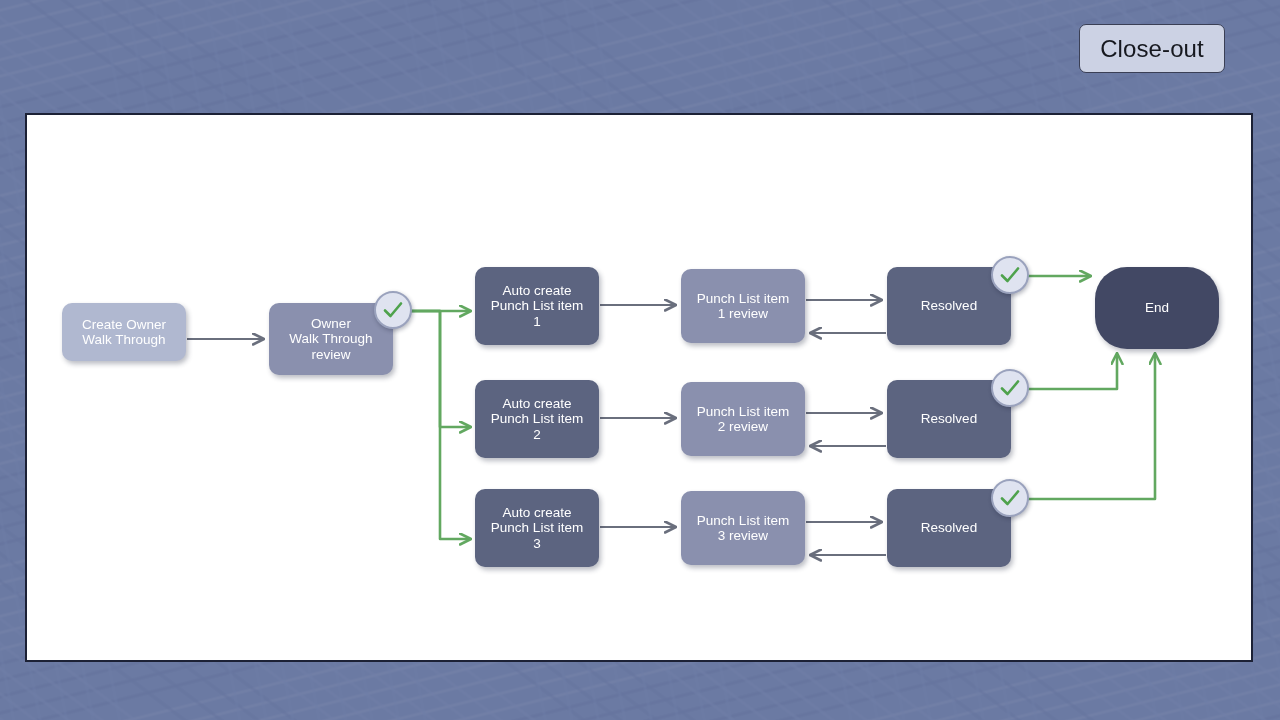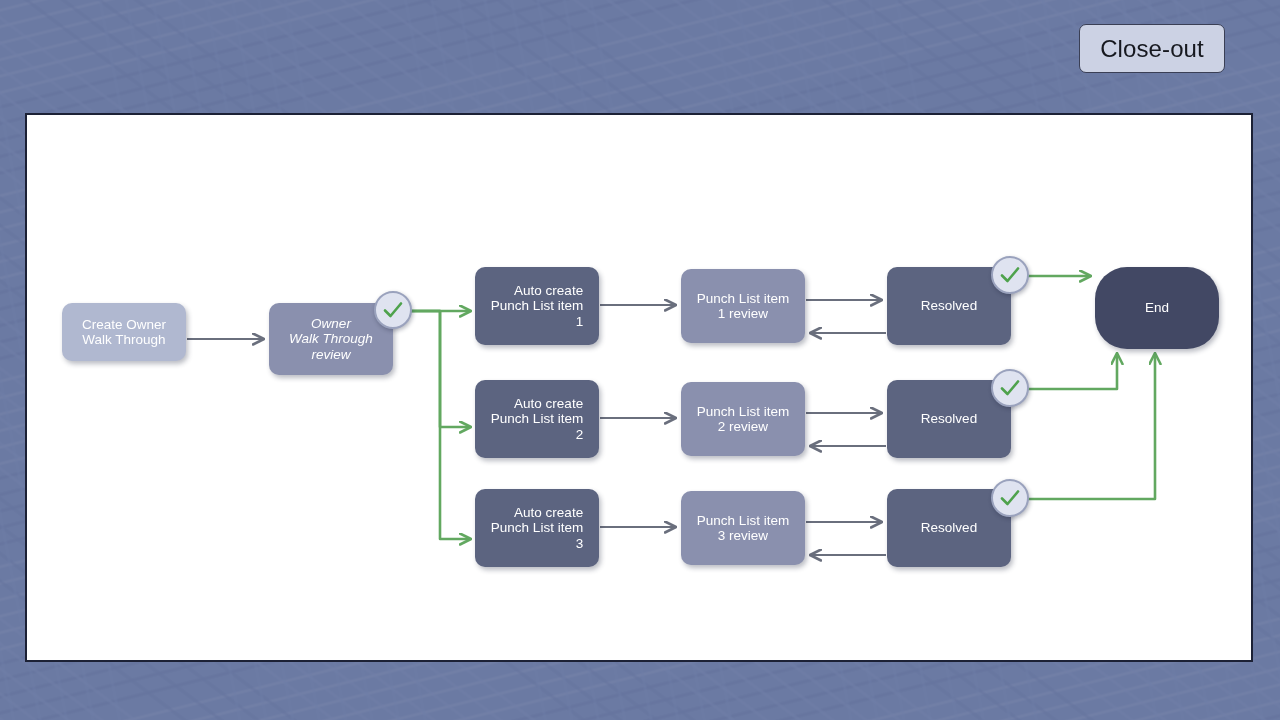--- a/index.html
+++ b/index.html
@@ -80,21 +80,21 @@
     color: #ffffff;
     font-size: 13.5px;
     line-height: 15.5px;
     padding: 4px 8px;
     box-shadow: 2px 3px 5px rgba(30,35,60,0.30);
   }
   .node .lbl { white-space: pre-line; }
 
   .tone-lightest { background: #b0b8d0; }
   .tone-light    { background: #8a90ae; }
-  .tone-mid      { background: #5c6480; text-align: right; }
+  .tone-mid      { background: #5c6480; }
   .tone-dark     { background: #424864; }
 
   
   .check-badge {
     position: absolute;
     width: 38px;
     height: 38px;
     border-radius: 50%;
     background: #dfe3f0;
     border: 2px solid #9aa2bd;
@@ -203,21 +203,21 @@
         <path d="M1000 274 H1090 V239"></path>
         <path d="M1000 384 H1128 V239"></path>
       </g>
     </svg>
 
     <div class="node tone-lightest" style="left:35px; top:188px; width:124px; height:58px;">
       <span class="lbl">Create Owner
 Walk Through</span>
     </div>
 
-    <div class="node tone-light" style="left:242px; top:188px; width:124px; height:72px;font-style:italic;">
+    <div class="node tone-light" style="left:242px; top:188px; width:124px; height:72px;">
       <span class="lbl">Owner
 Walk Through
 review</span>
     </div>
     <div class="check-badge" style="left:347px; top:176px;">
       <svg width="24" height="24" viewBox="0 0 24 24">
         <path d="M4 12.5 L9.5 18 L20 5.5" fill="none" stroke="#4ea24c" stroke-width="2.6" stroke-linecap="round" stroke-linejoin="round"></path>
       </svg>
     </div>
 

